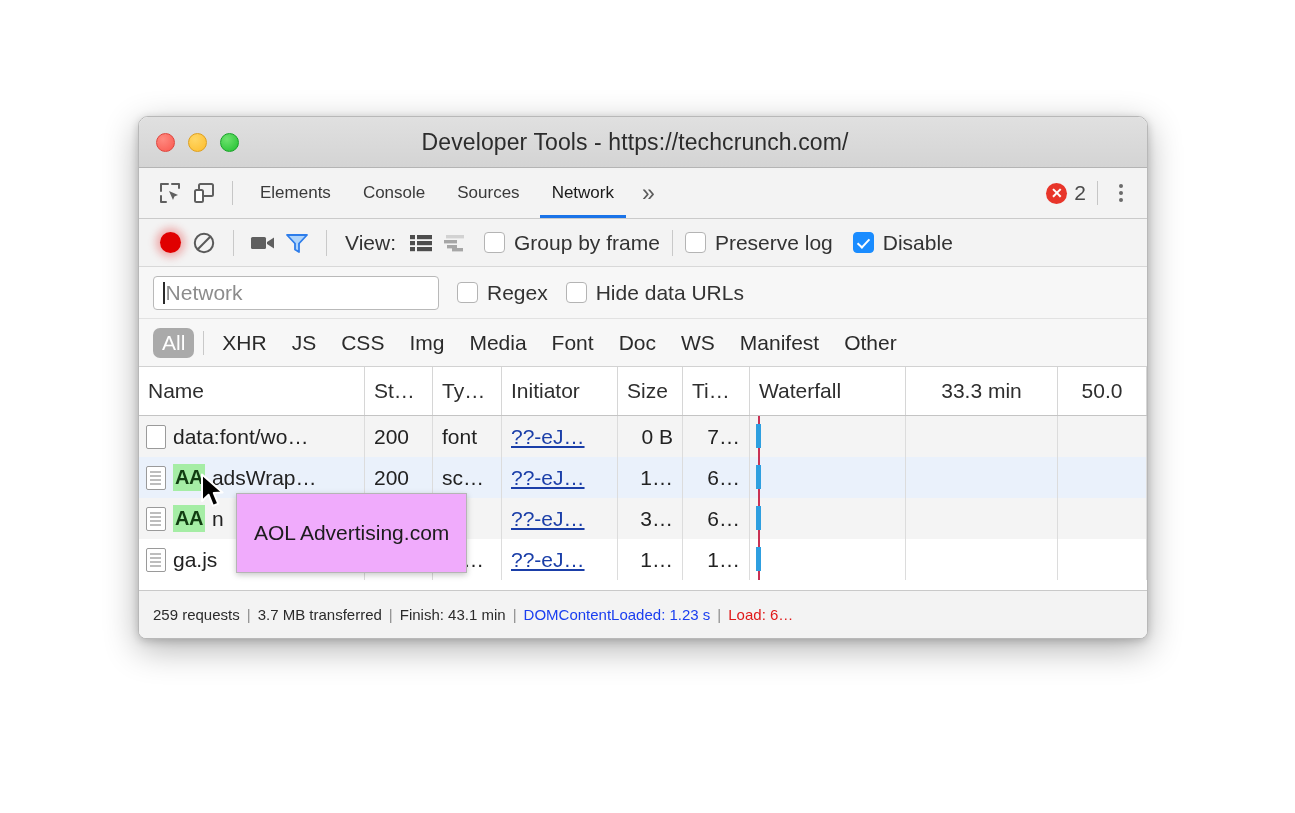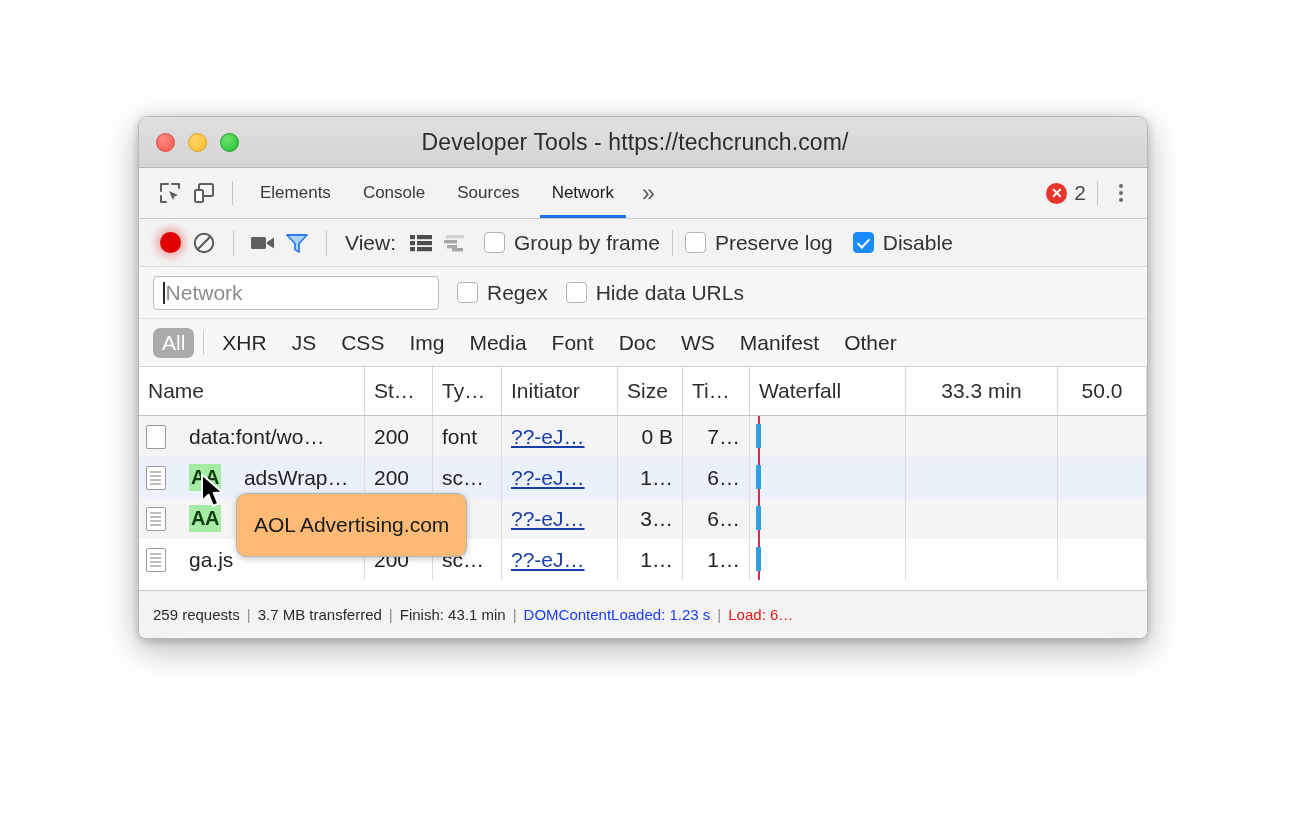--- a/index.html
+++ b/index.html
@@ -281,21 +281,21 @@
     color: #222;
     display: flex;
     align-items: center;
     padding-left: 9px;
     border-right: 1px solid #dcdcdc;
     box-sizing: border-box;
     overflow: hidden;
     white-space: nowrap;
   }
   .td.r { justify-content: flex-end; padding-right: 9px; padding-left: 0; }
-  .td.name { gap: 23px; padding-left: 7px; }
+  .td.name { gap: 7px; padding-left: 7px; }
 
   .doc-ico {
     width: 18px; height: 22px;
     border: 1.6px solid #9a9a9a;
     border-radius: 2px;
     background: #fff;
     flex: 0 0 auto;
     position: relative;
     overflow: hidden;
   }
@@ -340,27 +340,27 @@
     background: #2e9fe0;
   }
   .wf-blank { border-right: 1px solid #dcdcdc; box-sizing: border-box; }
 
   
   .tooltip {
     position: absolute;
     left: 236px;
     top: 493px;
     height: 46px;
-    background: #fdba74;
+    background: #f0abfc;
     border: 1px solid #b5b5b5;
-    border-radius: 10px;
+    border-radius: 0;
     box-shadow: 0 2px 6px rgba(0,0,0,0.22);
     display: flex;
     align-items: center;
-    padding: 8px 17px;
+    padding: 16px 17px;
     font-size: 21px;
     color: #1c1c1c;
     white-space: nowrap;
     z-index: 40;
   }
 
   
   .cursor {
     position: absolute;
     left: 200px;

